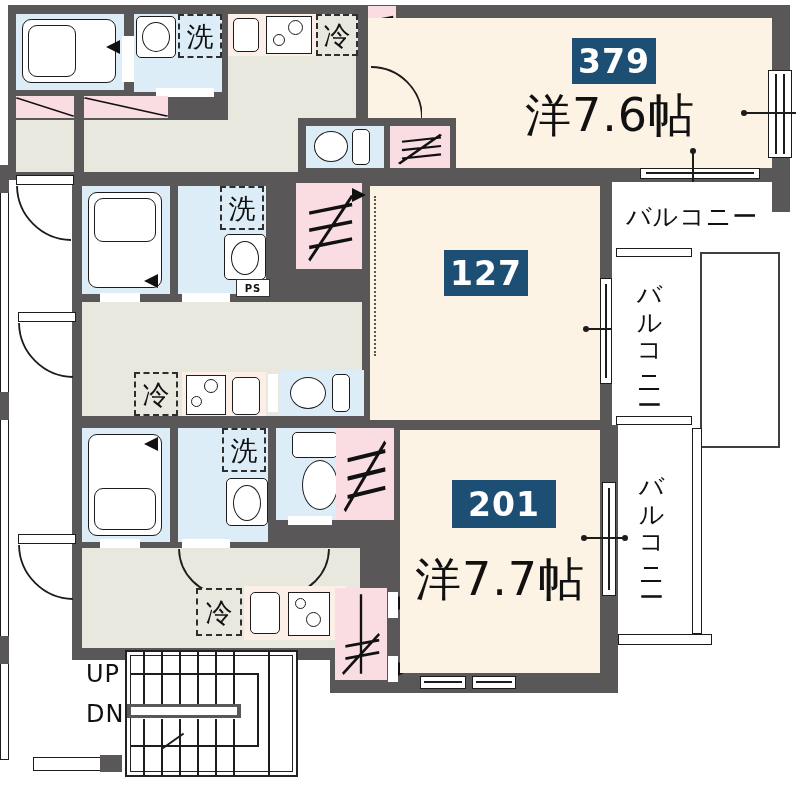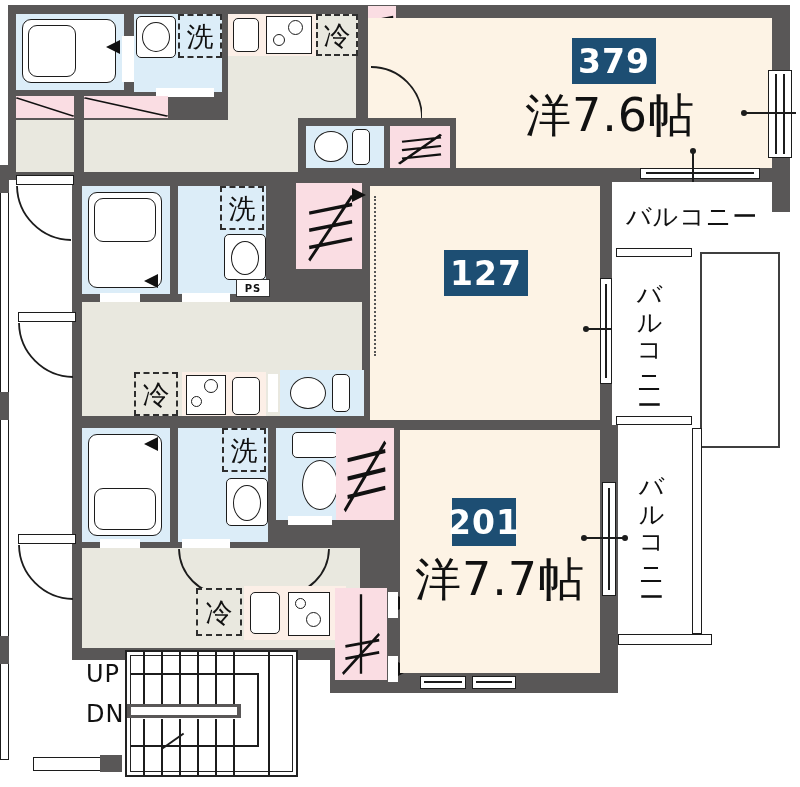--- a/index.html
+++ b/index.html
@@ -249,21 +249,21 @@
     <svg width="100%" height="100%" viewBox="0 0 40 60" preserveAspectRatio="none">
         <path d="M6 56 L34 30 M8 38 L34 34 M8 46 L34 42 M20 4 L20 56" stroke="#111" stroke-width="1.8" fill="none"></path>
       </svg>
   </div>
   <div class="abs plainbar" style="left:388px;top:592px;width:10px;height:26px"></div>
   <div class="abs plainbar" style="left:388px;top:656px;width:10px;height:26px"></div>
   <div class="abs tri-r" style="left:398px;top:596px"></div>
   <div class="abs tri-r" style="left:398px;top:662px"></div>
 
   <div class="abs cream" style="left:400px;top:430px;width:200px;height:243px"></div>
-  <div class="abs badge" style="left:452px;top:498px;width:64px;height:48px">
+  <div class="abs badge" style="left:452px;top:480px;width:104px;height:48px">
       <span>201</span>
     </div>
   <div class="abs size-label" style="left:368px;top:552px;width:264px;height:56px">洋7.7帖</div>
   <div class="abs bar" style="left:602px;top:482px;width:14px;height:114px"></div>
   <div class="abs vline" style="left:608px;top:488px;height:102px"></div>
   <div class="abs hline" style="left:584px;top:537px;width:40px"></div>
   <div class="abs dot" style="left:581px;top:535px"></div>
   <div class="abs dot" style="left:622px;top:535px"></div>
   <div class="abs bar" style="left:420px;top:676px;width:46px;height:13px"></div>
   <div class="abs hline" style="left:424px;top:681px;width:38px"></div>

